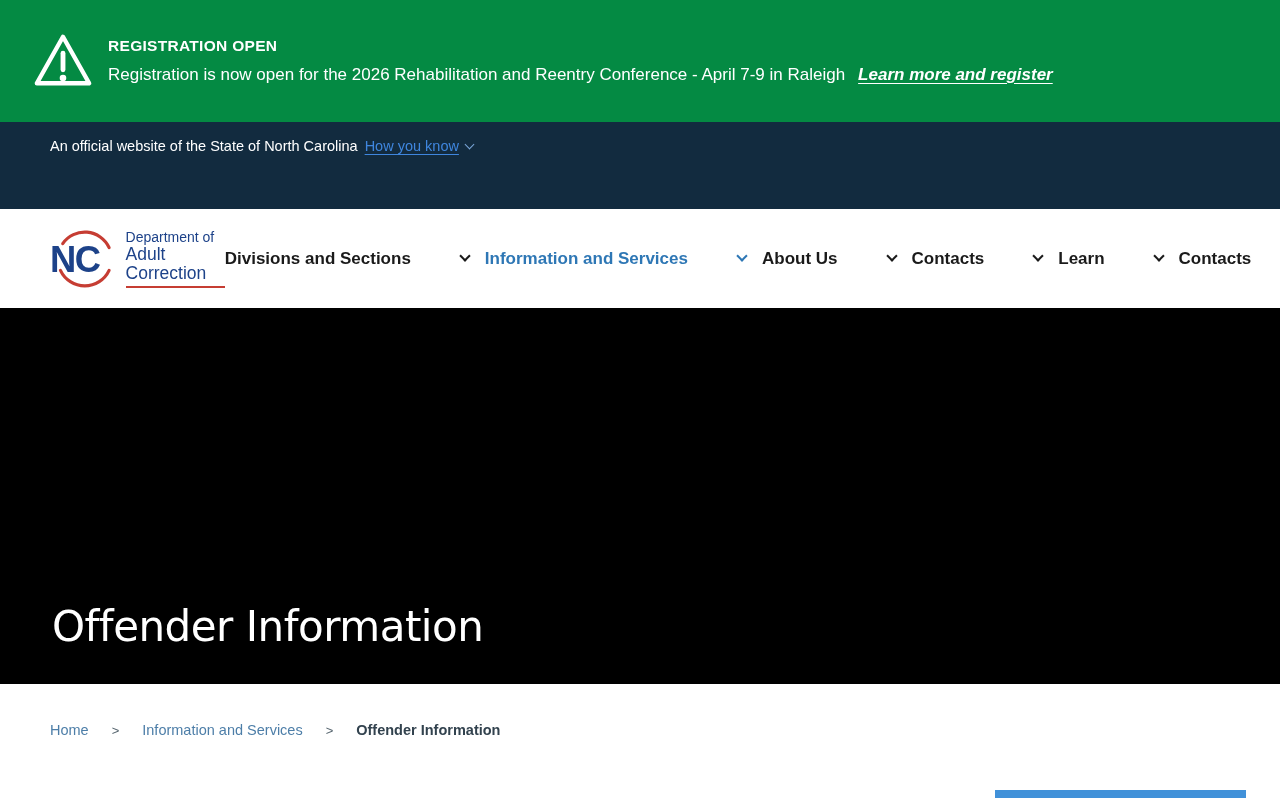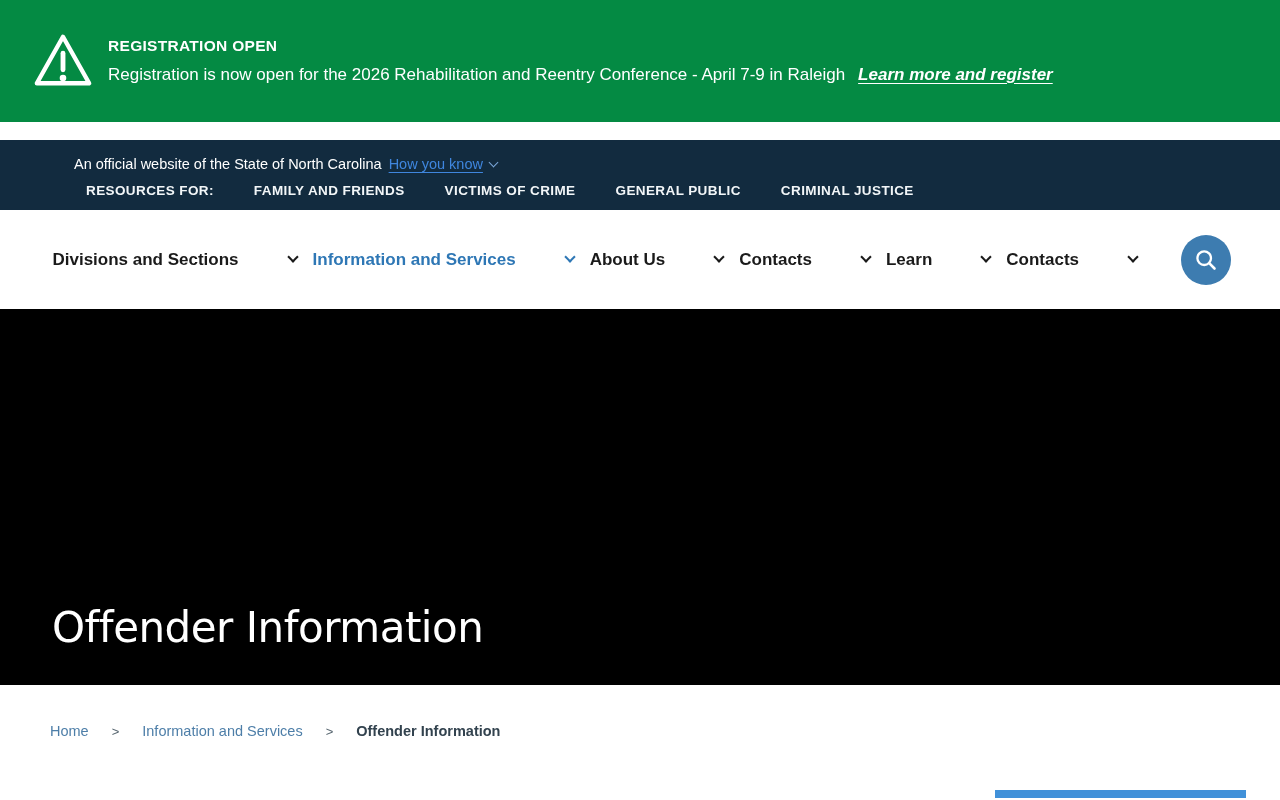--- a/index.html
+++ b/index.html
@@ -9,21 +9,21 @@
 
   
   .alert-banner { height:122px; background:#048a43; display:flex; align-items:center; padding-left:32px; }
   .alert-icon { width:62px; height:62px; flex:0 0 auto; }
   .alert-text { margin-left:14px; color:#ffffff; }
   .alert-title { font-size:15.5px; font-weight:bold; letter-spacing:0.3px; margin-bottom:10px; }
   .alert-line { font-size:17px; }
   .alert-link { color:#ffffff; font-weight:bold; text-decoration:underline; text-underline-offset:3px; margin-left:13px; cursor:pointer;font-style:italic; }
 
   
-  .utility-bar { height:70px; background:#122b3f; color:#ffffff; padding:16px 0 0 74px;margin-top:18px; }
+  .utility-bar { height:87px; background:#122b3f; color:#ffffff; padding:16px 0 0 50px; }
   .official-row { font-size:14.5px; display:flex; align-items:center; }
   .how-link { color:#3f86de; text-decoration:underline; text-underline-offset:3px; margin-left:7px; cursor:pointer; }
   .chev-sm { display:inline-block; width:7px; height:7px; border-right:1.6px solid #7aa6d8; border-bottom:1.6px solid #7aa6d8; transform:rotate(45deg); margin-left:7px; position:relative; top:-2px; }
   .resources-row { margin-top:11px; padding-left:12px; display:flex; gap:40px; font-size:13.5px; font-weight:bold; letter-spacing:0.4px; }
   .resources-row a { color:#f2f6f8; text-decoration:none; cursor:pointer; }
   .resources-label { color:#f2f6f8; }
 
   
   .site-header { height:99px; background:#ffffff; display:flex; align-items:center; padding:0 49px 0 50px; }
   .logo { display:flex; align-items:center; cursor:pointer; }
@@ -67,30 +67,34 @@
       </div>
     </div>
   </section>
 
   <section class="utility-bar">
     <div class="official-row">
       <span>An official website of the State of North Carolina</span>
       <a class="how-link" href="#">How you know</a>
       <span class="chev-sm"></span>
     </div>
-    <div class="resources-row">
-      <span class="resources-label">RESOURCES FOR:</span>
-      <a href="#">FAMILY AND FRIENDS</a>
-      <a href="#">VICTIMS OF CRIME</a>
-      <a href="#">GENERAL PUBLIC</a>
-      <a href="#">CRIMINAL JUSTICE</a>
-    </div>
   </section>
 
   <header class="site-header">
+    <div class="logo">
+      <svg width="88" height="78" viewBox="0 0 88 78">
+        <path d="M16.1 19.5 A34 34 0 0 1 74.8 24.6" fill="none" stroke="#c63d33" stroke-width="4" stroke-linecap="round"></path>
+        <path d="M13.2 53.4 A34 34 0 0 0 74.8 53.4" fill="none" stroke="#c63d33" stroke-width="4" stroke-linecap="round"></path>
+        <text x="0" y="56" font-family="Liberation Sans, sans-serif" font-size="46" font-weight="bold" letter-spacing="-2" fill="#1d4289">NC</text>
+      </svg>
+      <span class="logo-text">
+        <div class="logo-line1">Department of</div>
+        <div class="logo-line2">Adult Correction</div>
+      </span>
+    </div>
 
     <nav class="main-nav">
       <a class="nav-item" href="#">
         <span>Divisions and Sections</span>
         <span class="nav-chev"></span>
       </a>
       <a class="nav-item active" href="#">
         <span>Information and Services</span>
         <span class="nav-chev"></span>
       </a>

